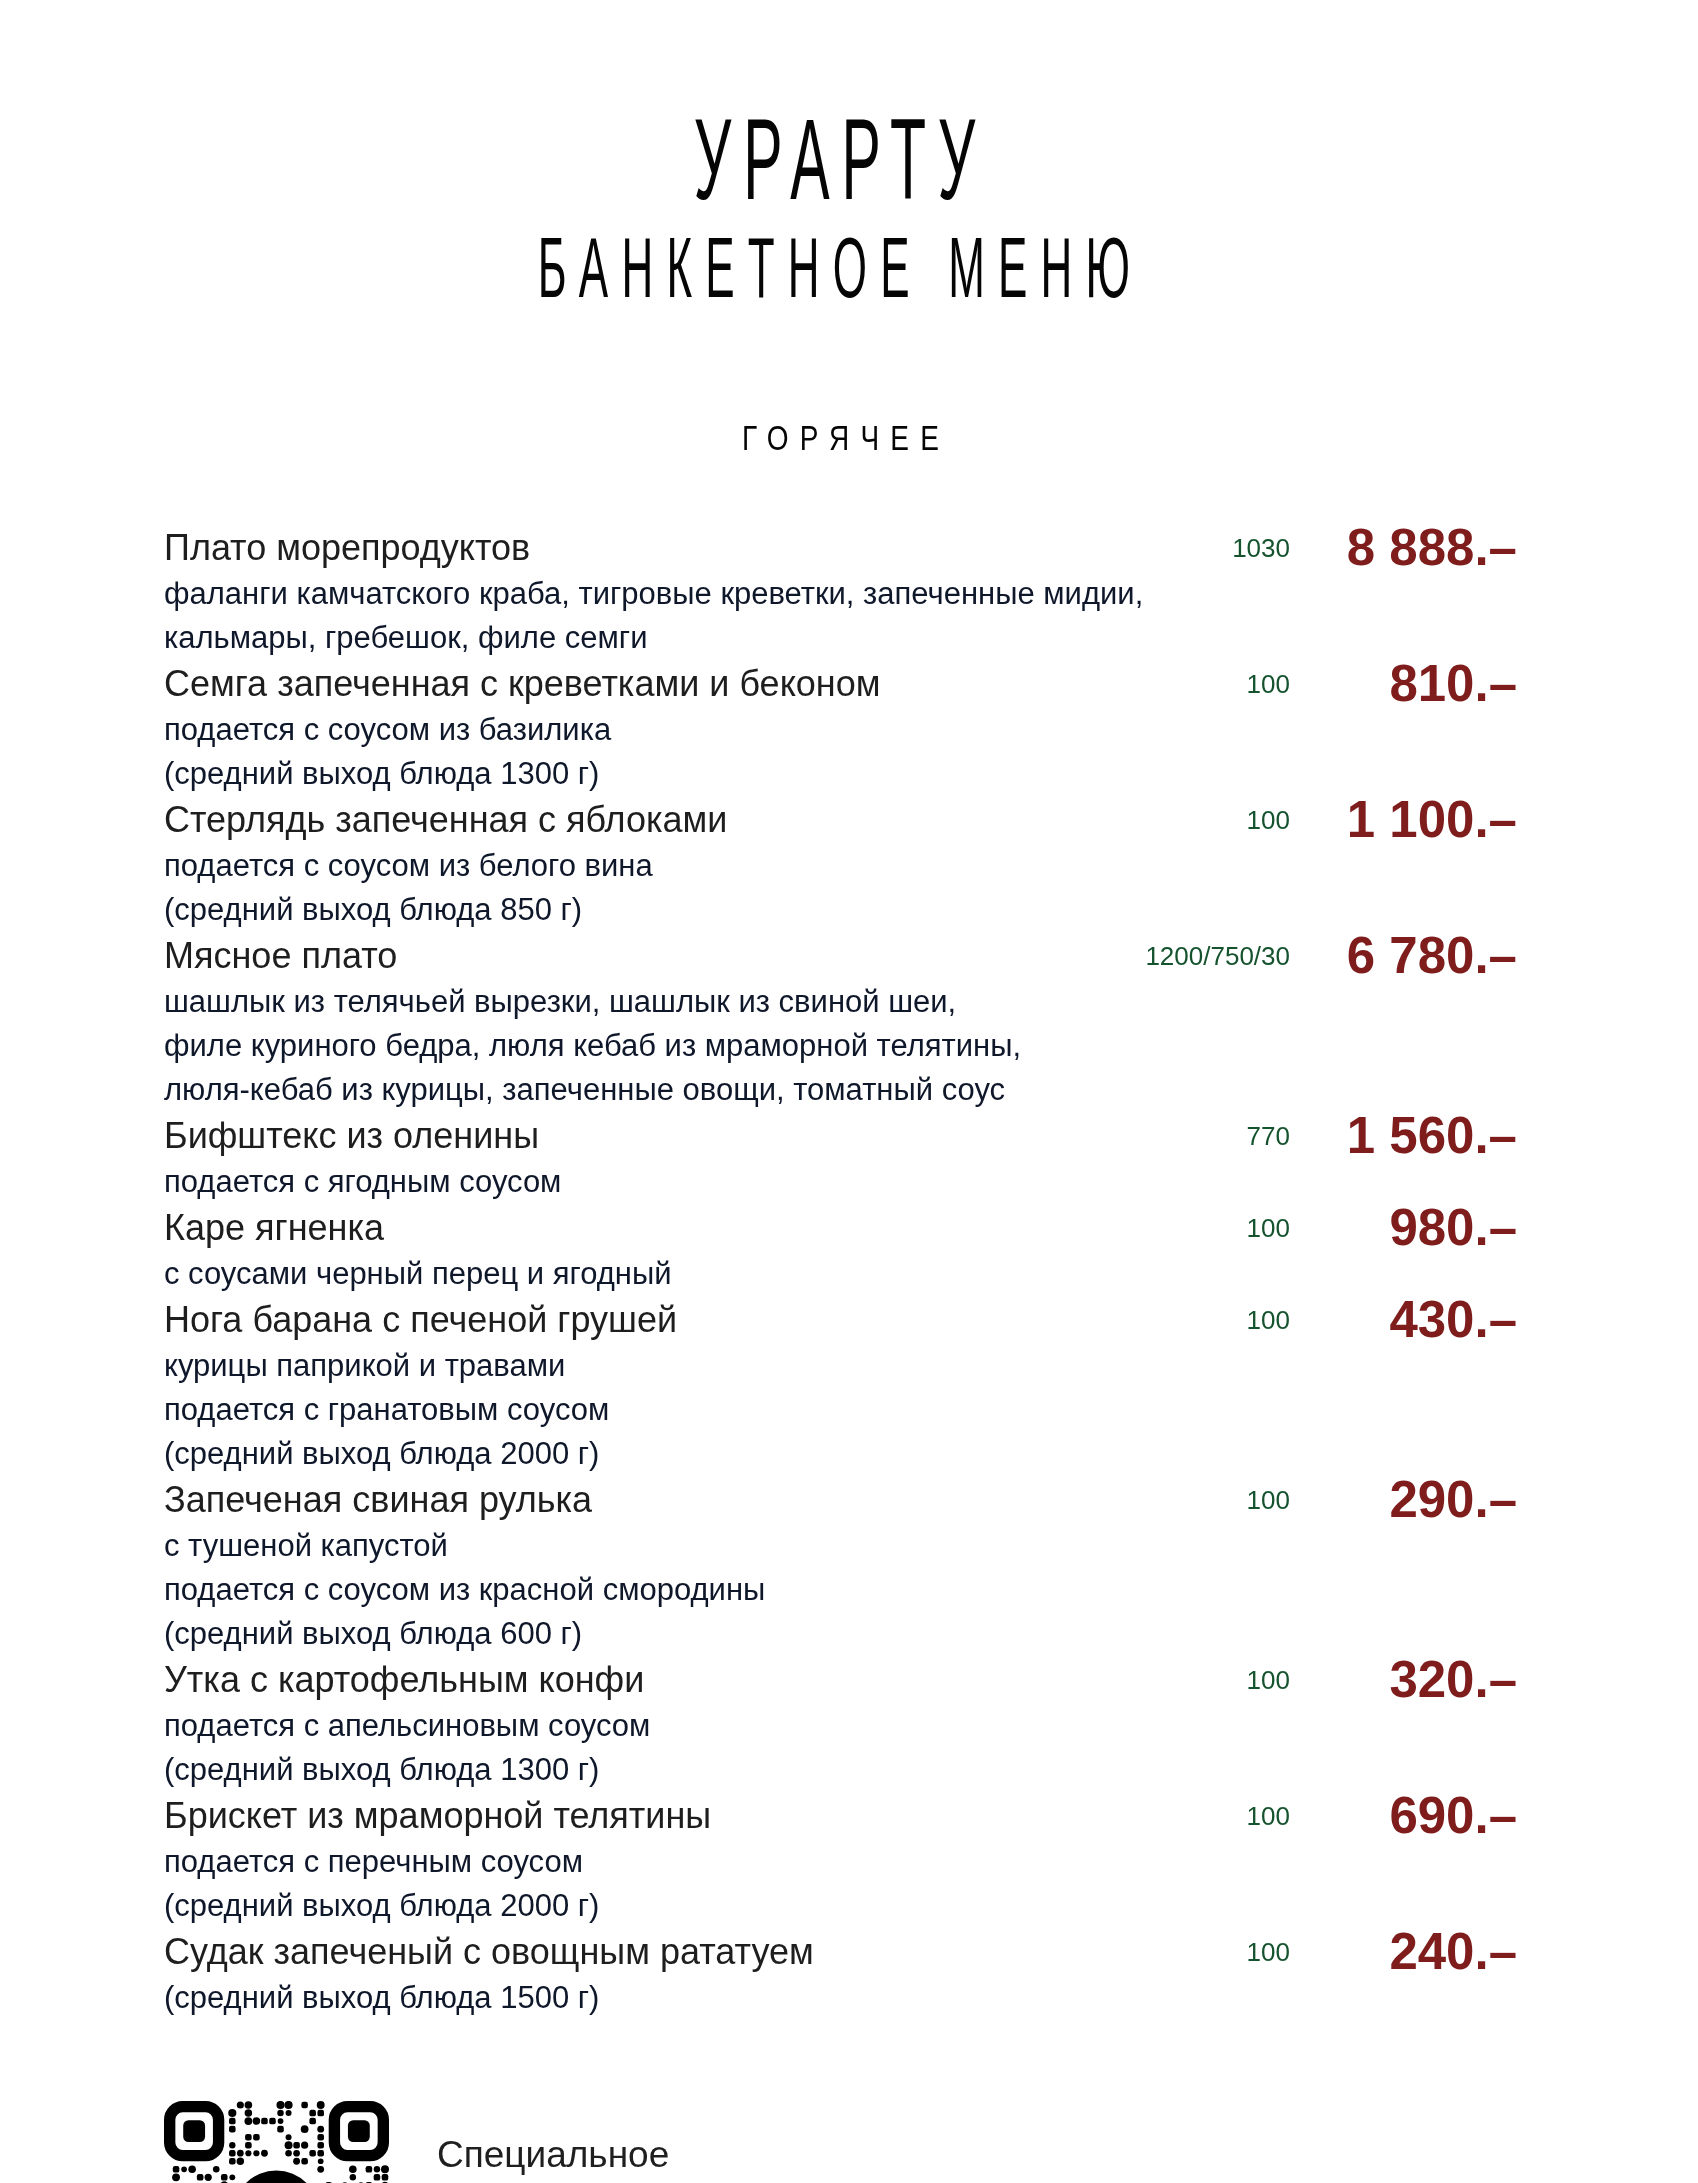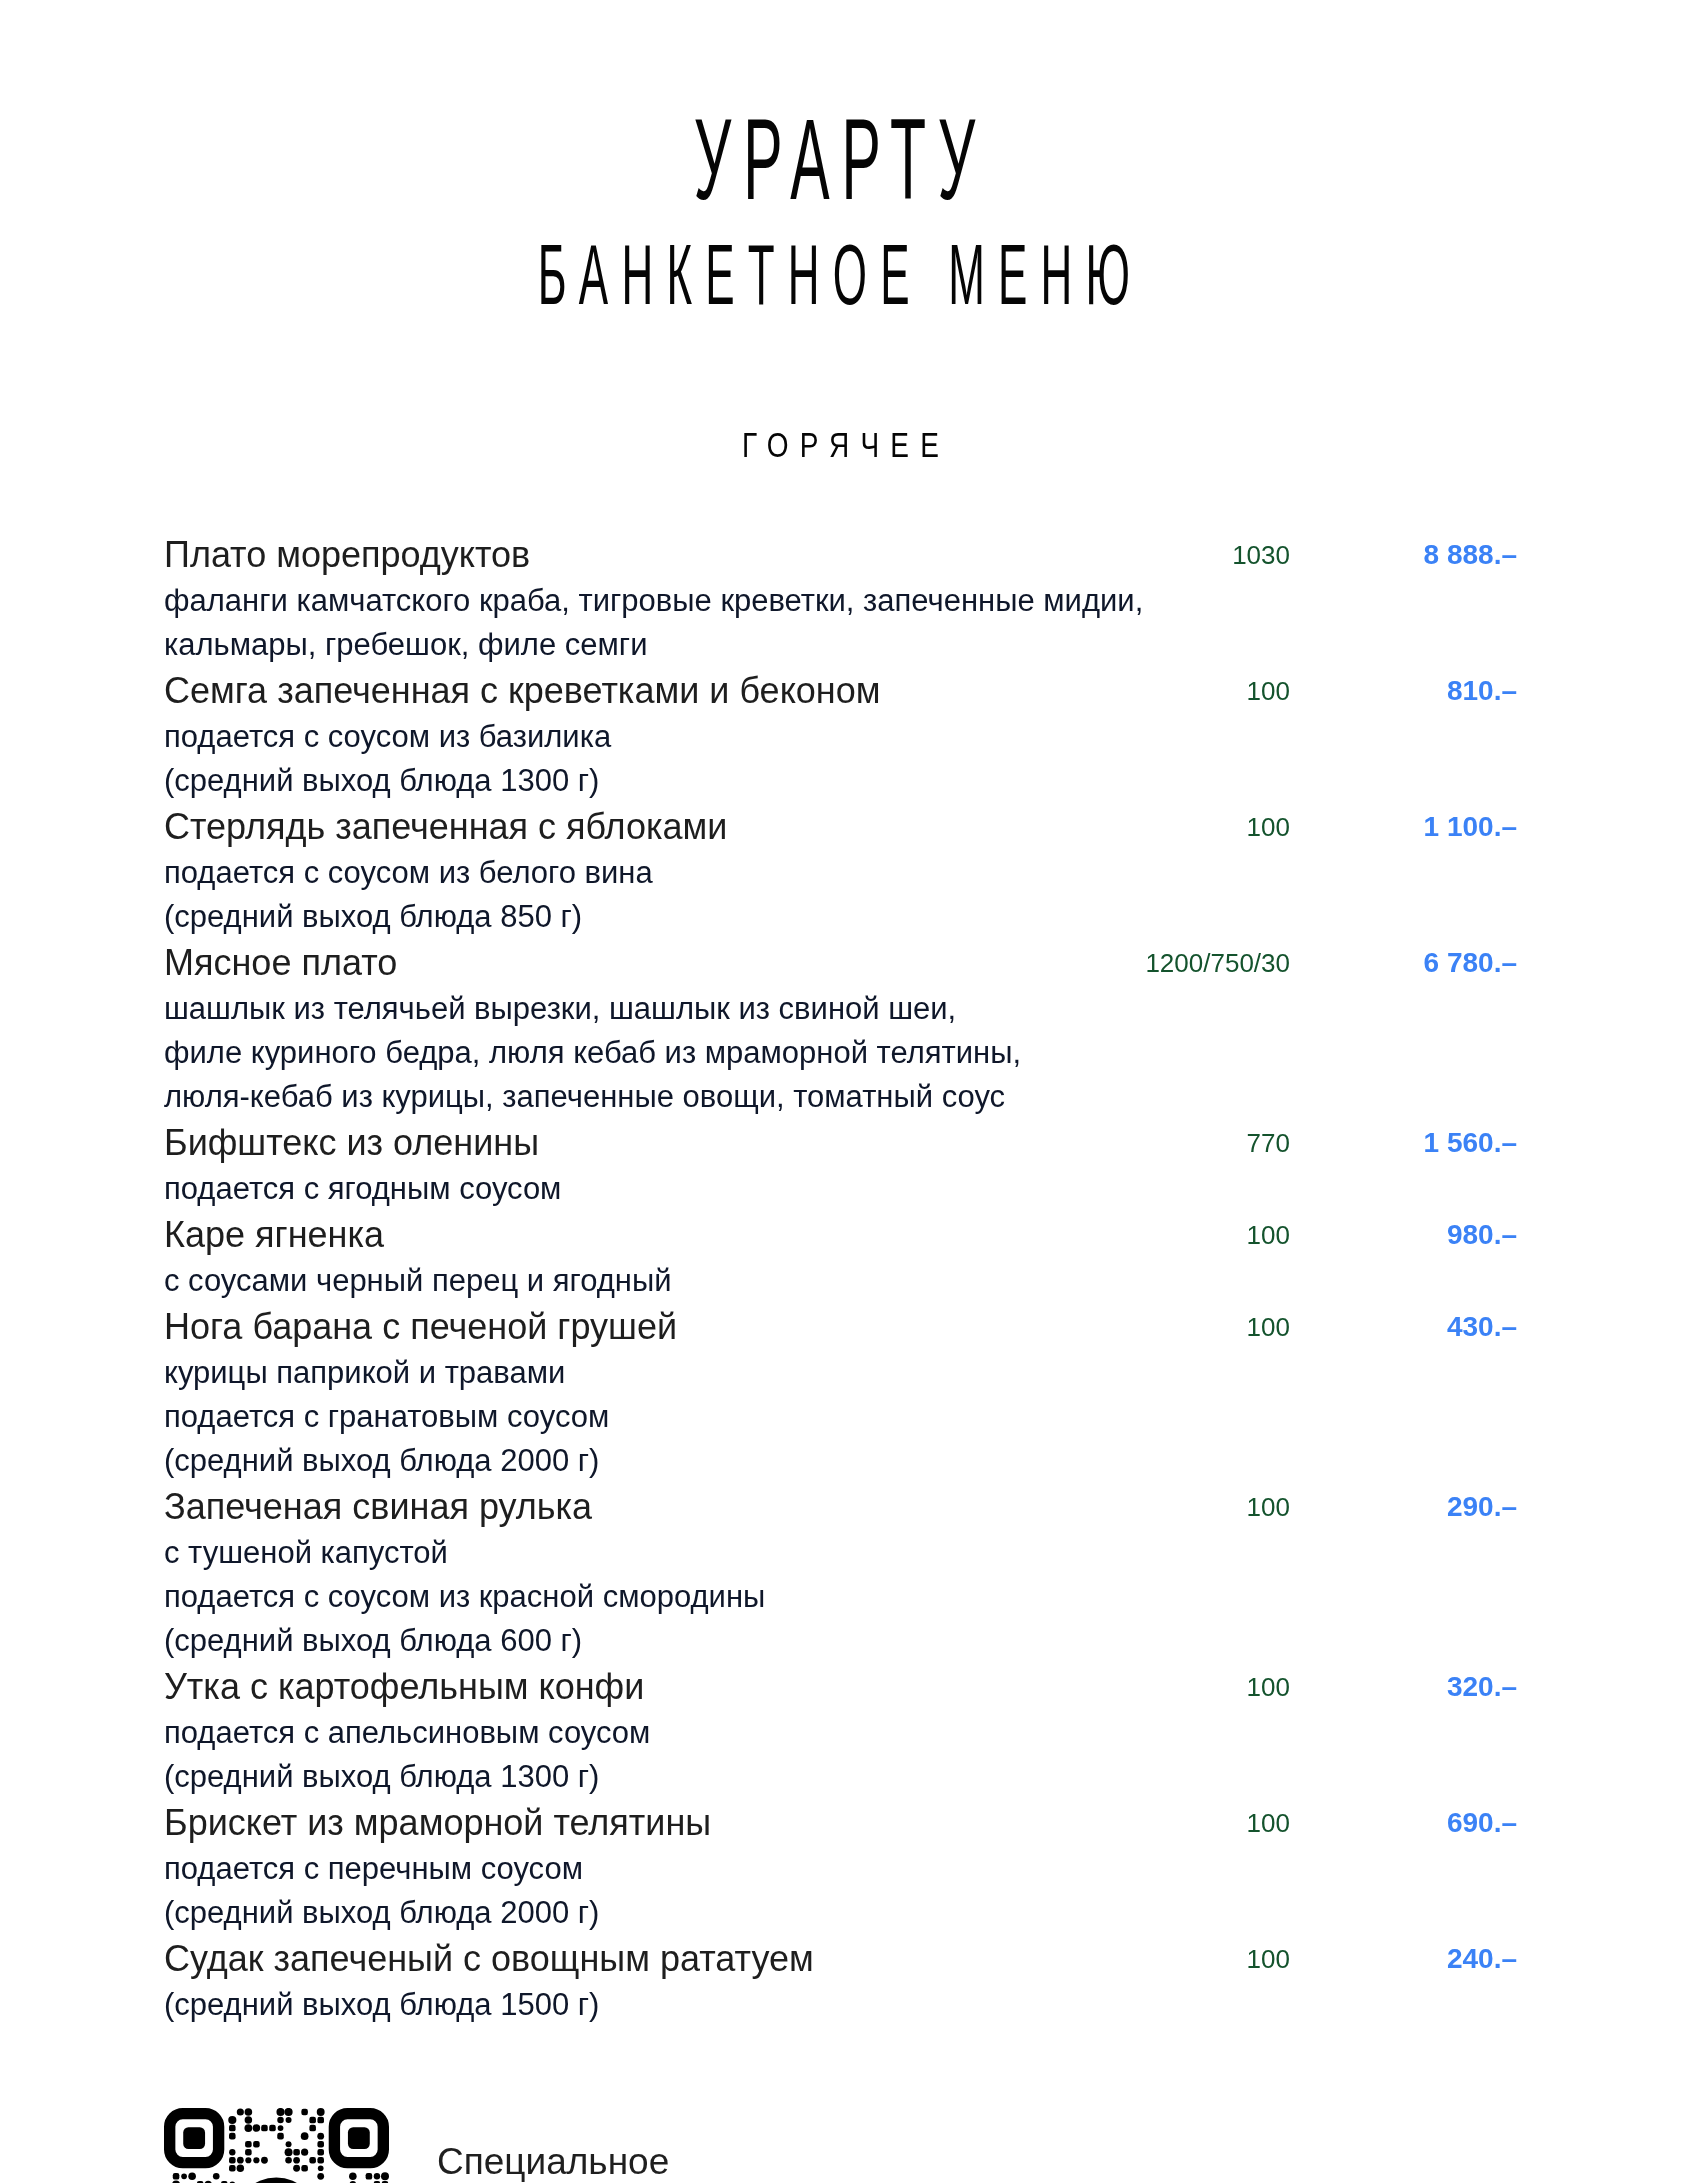--- a/index.html
+++ b/index.html
@@ -13,38 +13,38 @@
     font-family: "Liberation Sans", sans-serif;
     overflow: hidden;
     color: #1e1e1e;
   }
   
   .logo1-wrap { height: 122px; margin-top: 103px; display: flex; justify-content: center; }
   .logo1 {
     font-size: 59px; line-height: 59px; letter-spacing: 0.2em; white-space: nowrap;
     transform: scaleY(1.95); transform-origin: top center; font-weight: 400; color: #050505;
   }
-  .logo2-wrap { height: 131px; margin-top: 7px; display: flex; justify-content: center; }
+  .logo2-wrap { height: 131px; margin-top: 0; display: flex; justify-content: center; }
   .logo2 {
     font-size: 44px; line-height: 44px; letter-spacing: 0.3em; white-space: nowrap;
     transform: scaleY(1.95); transform-origin: top center; font-weight: 400; color: #050505;
   }
   
   .heading-wrap { height: 50px; margin-top: 61px; display: flex; justify-content: center; }
   .heading {
     font-size: 28px; line-height: 34px; letter-spacing: 0.4em; text-indent: 0.4em;
     white-space: nowrap; transform: scaleY(1.25); transform-origin: top center;
     font-weight: 400; color: #050505;
   }
   
   .menu-list { margin-top: 57px; }
   .item-row { display: flex; align-items: center; height: 48px; line-height: 48px; }
   .item-name  { flex: 1; font-size: 36px; color: #1e1e1e; white-space: nowrap; }
   .item-weight { width: 183px; text-align: right; font-size: 26px; color: #14532d; white-space: nowrap; }
-  .item-price  { width: 227px; text-align: right; font-size: 28px; font-weight: 700; color: #3b82f6; white-space: nowrap; }
+  .item-price  { width: 227px; text-align: right; font-size: 51px; font-weight: 700; color: #7f1d1d; white-space: nowrap; }
   .desc-line { height: 44px; line-height: 44px; font-size: 31px; color: #0f172a; white-space: nowrap; }
   
   .qr-section { margin-top: 81px; display: flex; align-items: flex-start; }
   .qr-box { width: 225px; height: 225px; flex: 0 0 auto; }
   .qr-label { margin-left: 48px; padding-top: 24px; font-size: 37px; line-height: 59px; color: #1f1f1f; }
 </style>
 </head>
 <body>
 
 <div class="page">

